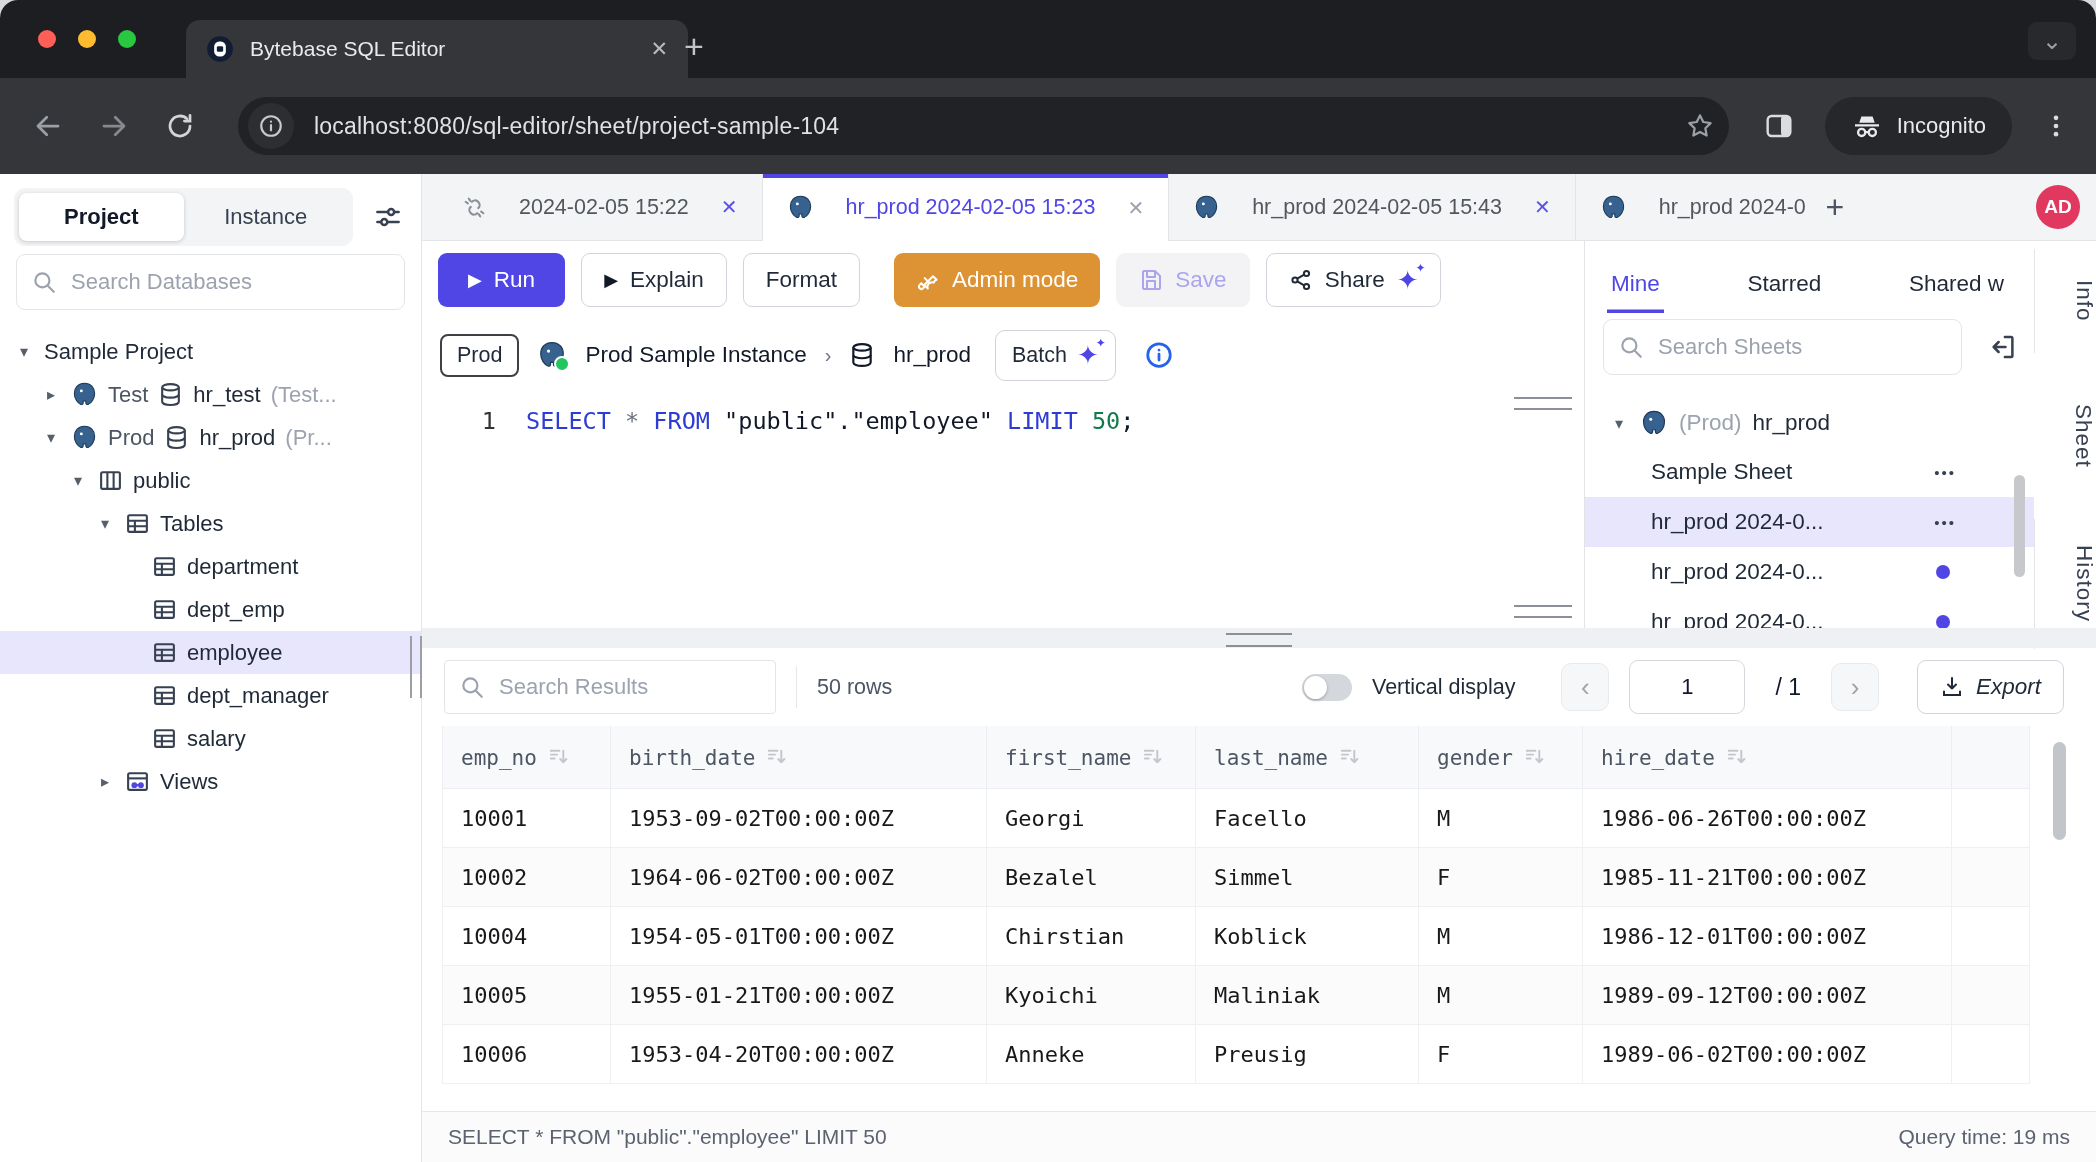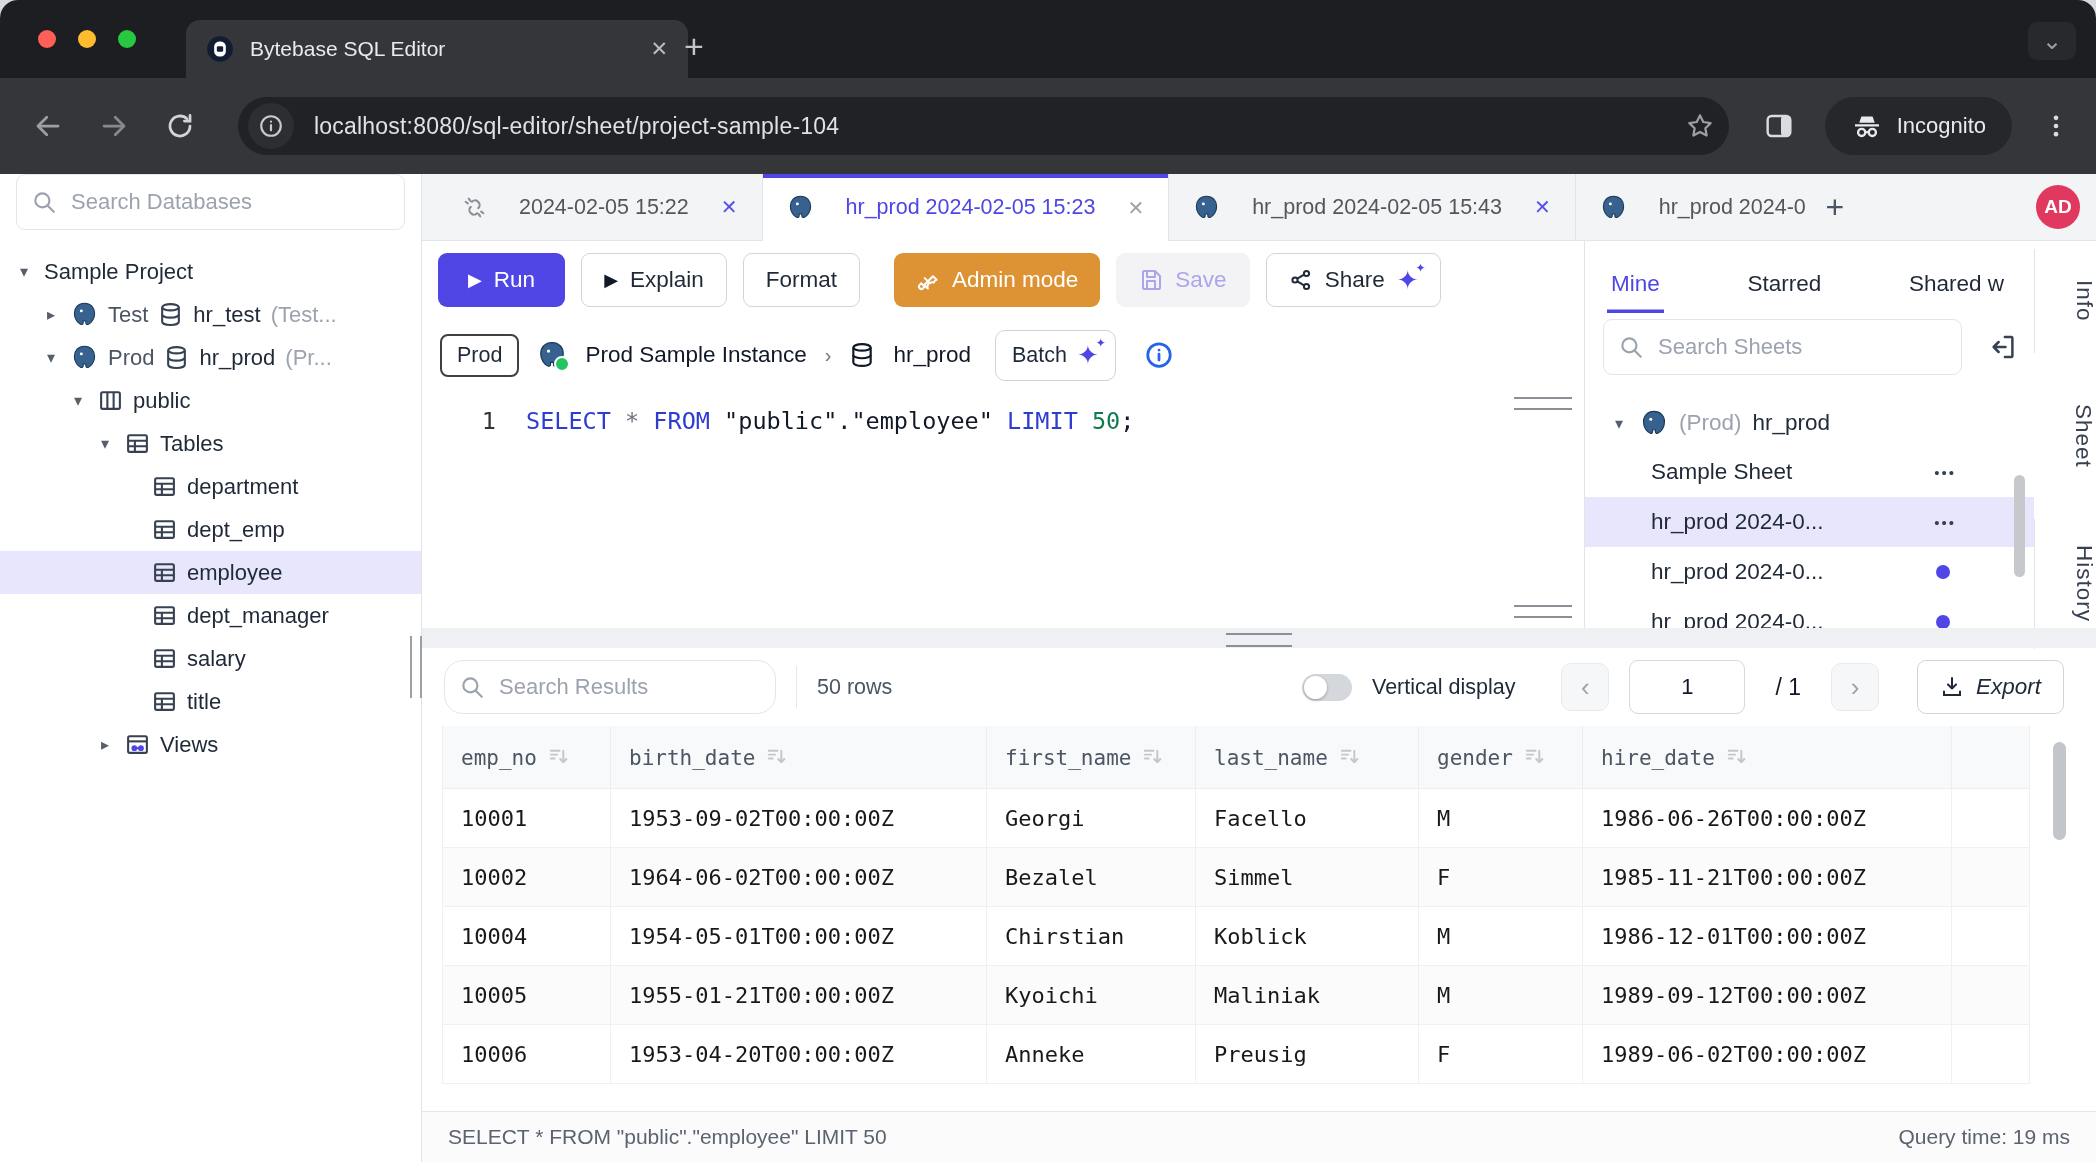--- a/index.html
+++ b/index.html
@@ -130,21 +130,21 @@
             writing-mode:vertical-rl;font-size:22.5px;color:#374151;letter-spacing:1px;padding:0;}
   .side-tab .lbl{padding:10px 0;}
   .side-tab.bordered{border-left:1px solid #e2e4e8;}
 
   
   .results{height:534px;flex:0 0 auto;display:flex;flex-direction:column;background:#fff;}
   .divider-band{height:20px;background:#eef0f3;position:relative;flex:0 0 auto;}
   .drag-pill{position:absolute;left:50%;top:5px;transform:translateX(-50%);width:66px;height:10px;
              border-top:2.5px solid #8b9097;border-bottom:2.5px solid #8b9097;}
   .res-toolbar{height:78px;display:flex;align-items:center;gap:20px;padding:0 22px;flex:0 0 auto;}
-  .res-search{width:302px;height:52px;border:1px solid #e3e5e9;border-radius:19px;display:flex;align-items:center;
+  .res-search{width:302px;height:52px;border:1px solid #e3e5e9;border-radius:4px;display:flex;align-items:center;
               gap:12px;padding:0 14px;font-size:22px;color:#9ca3af;}
   .vsep{width:1px;height:42px;background:#e5e7eb;}
   .rowcount{font-size:21.5px;color:#4b5563;}
   .flexsp{flex:1;}
   .toggle{width:50px;height:27px;border-radius:14px;background:#d4d7dc;position:relative;flex:0 0 auto;}
   .knob{position:absolute;left:2px;top:2px;width:23px;height:23px;border-radius:50%;background:#fff;box-shadow:0 1px 3px rgba(0,0,0,.3);}
   .tog-label{font-size:21.5px;color:#1f2937;margin-right:26px;}
   .pagebtn{width:46px;height:46px;border:1px solid #e8eaed;background:#f6f7f9;border-radius:10px;
            color:#9ca3af;font-size:26px;display:flex;align-items:center;justify-content:center;}
   .pageinput{width:114px;height:52px;border:1px solid #d5d8dd;border-radius:9px;background:#fff;
@@ -246,20 +246,33 @@
           <circle cx="12" cy="5" r="2"></circle>
           <circle cx="12" cy="12" r="2"></circle>
           <circle cx="12" cy="19" r="2"></circle>
         </svg>
     </span>
   </div>
 
   <div class="app">
 
     <aside class="sidebar">
+      <div class="side-header">
+        <div class="seg">
+          <div class="seg-item active">Project</div>
+          <div class="seg-item">Instance</div>
+        </div>
+        <span class="sliders icn">
+          <svg width="30" height="30" viewBox="0 0 24 24" fill="none" stroke="currentColor" stroke-width="2" stroke-linecap="round">
+              <path d="M3.5 8h17M3.5 16h17"></path>
+              <circle cx="14.5" cy="8" r="2.4" fill="#fff"></circle>
+              <circle cx="9" cy="16" r="2.4" fill="#fff"></circle>
+            </svg>
+        </span>
+      </div>
       <div class="side-search">
         <span class="icn">
           <svg width="26" height="26" viewBox="0 0 24 24" fill="none" stroke="#9ca3af" stroke-width="2" stroke-linecap="round">
               <circle cx="10.5" cy="10.5" r="6.5"></circle>
               <path d="M15.5 15.5L21 21"></path>
             </svg>
         </span>
         <input placeholder="Search Databases" style="">
       </div>
       <div class="tree">
@@ -367,30 +380,20 @@
           </div>
           <div class="tree-row" style="padding-left: 122px;">
             <span class="caret-sp"></span>
             <span class="icn">
               <svg width="25" height="25" viewBox="0 0 24 24" fill="none" stroke="currentColor" stroke-width="2">
                 <rect x="3" y="4" width="18" height="16" rx="1.5"></rect>
                 <path d="M3 9.3h18M3 14.6h18M9.5 9.3V20"></path>
               </svg>
             </span>
             <span class="t-strong">salary</span>
-          </div>
-          <div class="tree-row" style="padding-left: 122px;">
-            <span class="caret-sp"></span>
-            <span class="icn">
-              <svg width="25" height="25" viewBox="0 0 24 24" fill="none" stroke="currentColor" stroke-width="2">
-                <rect x="3" y="4" width="18" height="16" rx="1.5"></rect>
-                <path d="M3 9.3h18M3 14.6h18M9.5 9.3V20"></path>
-              </svg>
-            </span>
-            <span class="t-strong">title</span>
           </div>
           <div class="tree-row" style="padding-left: 95px;">
             <span class="caret">▸</span>
             <span class="icn">
               <svg width="25" height="25" viewBox="0 0 24 24" fill="none" stroke="currentColor" stroke-width="2">
                 <rect x="3" y="4" width="18" height="16" rx="1.5"></rect>
                 <path d="M3 9h18"></path>
                 <circle cx="9" cy="15.5" r="2.8" fill="#4f46e5" stroke="none"></circle>
                 <circle cx="15.3" cy="15.5" r="2.8" fill="#4f46e5" stroke="none"></circle>
                 <path d="M11 15.5h2.3" stroke="#4f46e5"></path>

